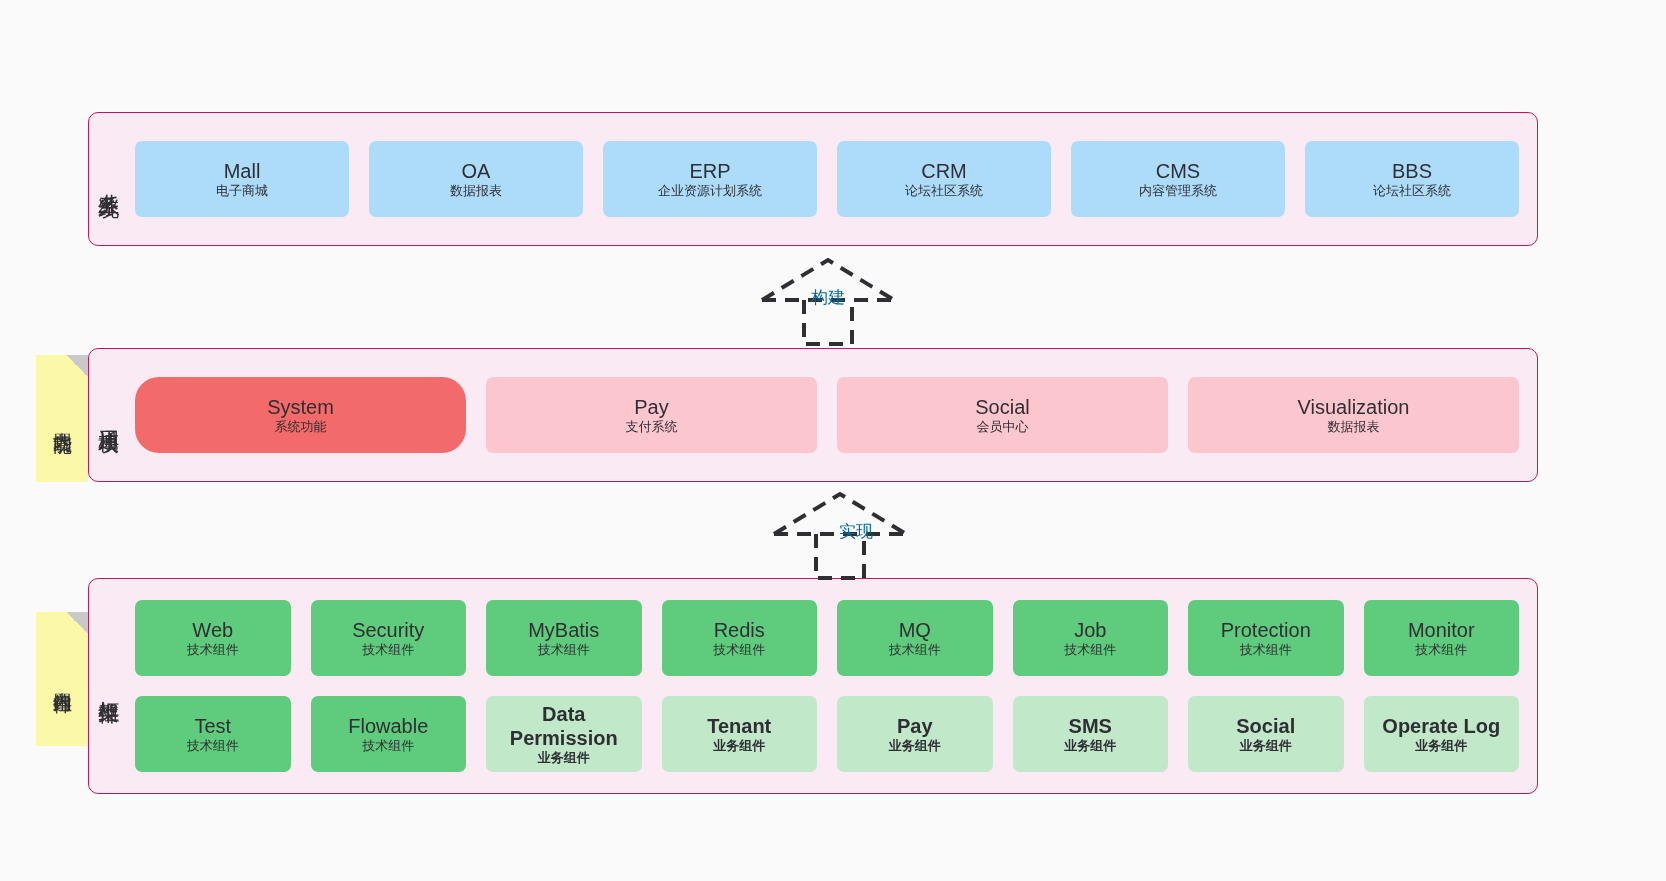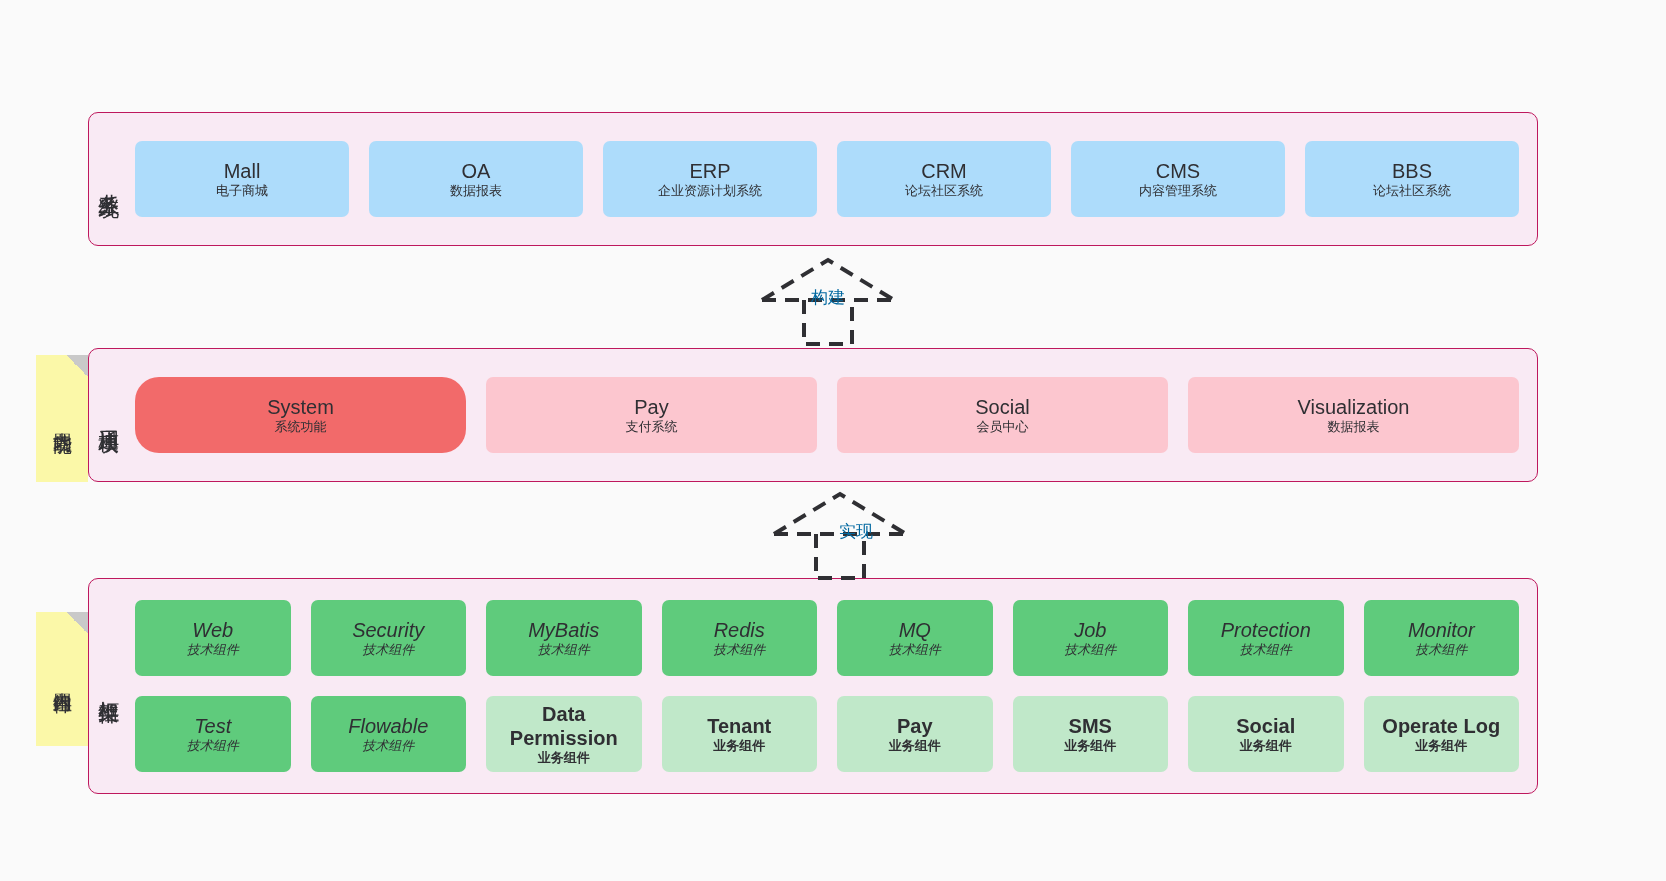--- a/index.html
+++ b/index.html
@@ -80,21 +80,21 @@
     font-size: 20px;
     white-space: normal;
   }
   .box .t2 {
     font-size: 13px;
   }
 
   .box.blue        { background: #addcfb; }
   .box.red         { background: #f26a6a; border-radius: 24px; }
   .box.pink        { background: #fcc6cf; }
-  .box.green       { background: #5fcb7c; font-style: italic; }
+  .box.green       { background: #5fcb7c; }
   .box.green-light { background: #c0e8c9; font-weight: bold; }
 
   
   #layer-business .box { height: 76px; }
   #layer-modules  .box { height: 76px; }
   #layer-frame    .box { height: 76px; }
 
   
   .note {
     position: absolute;

